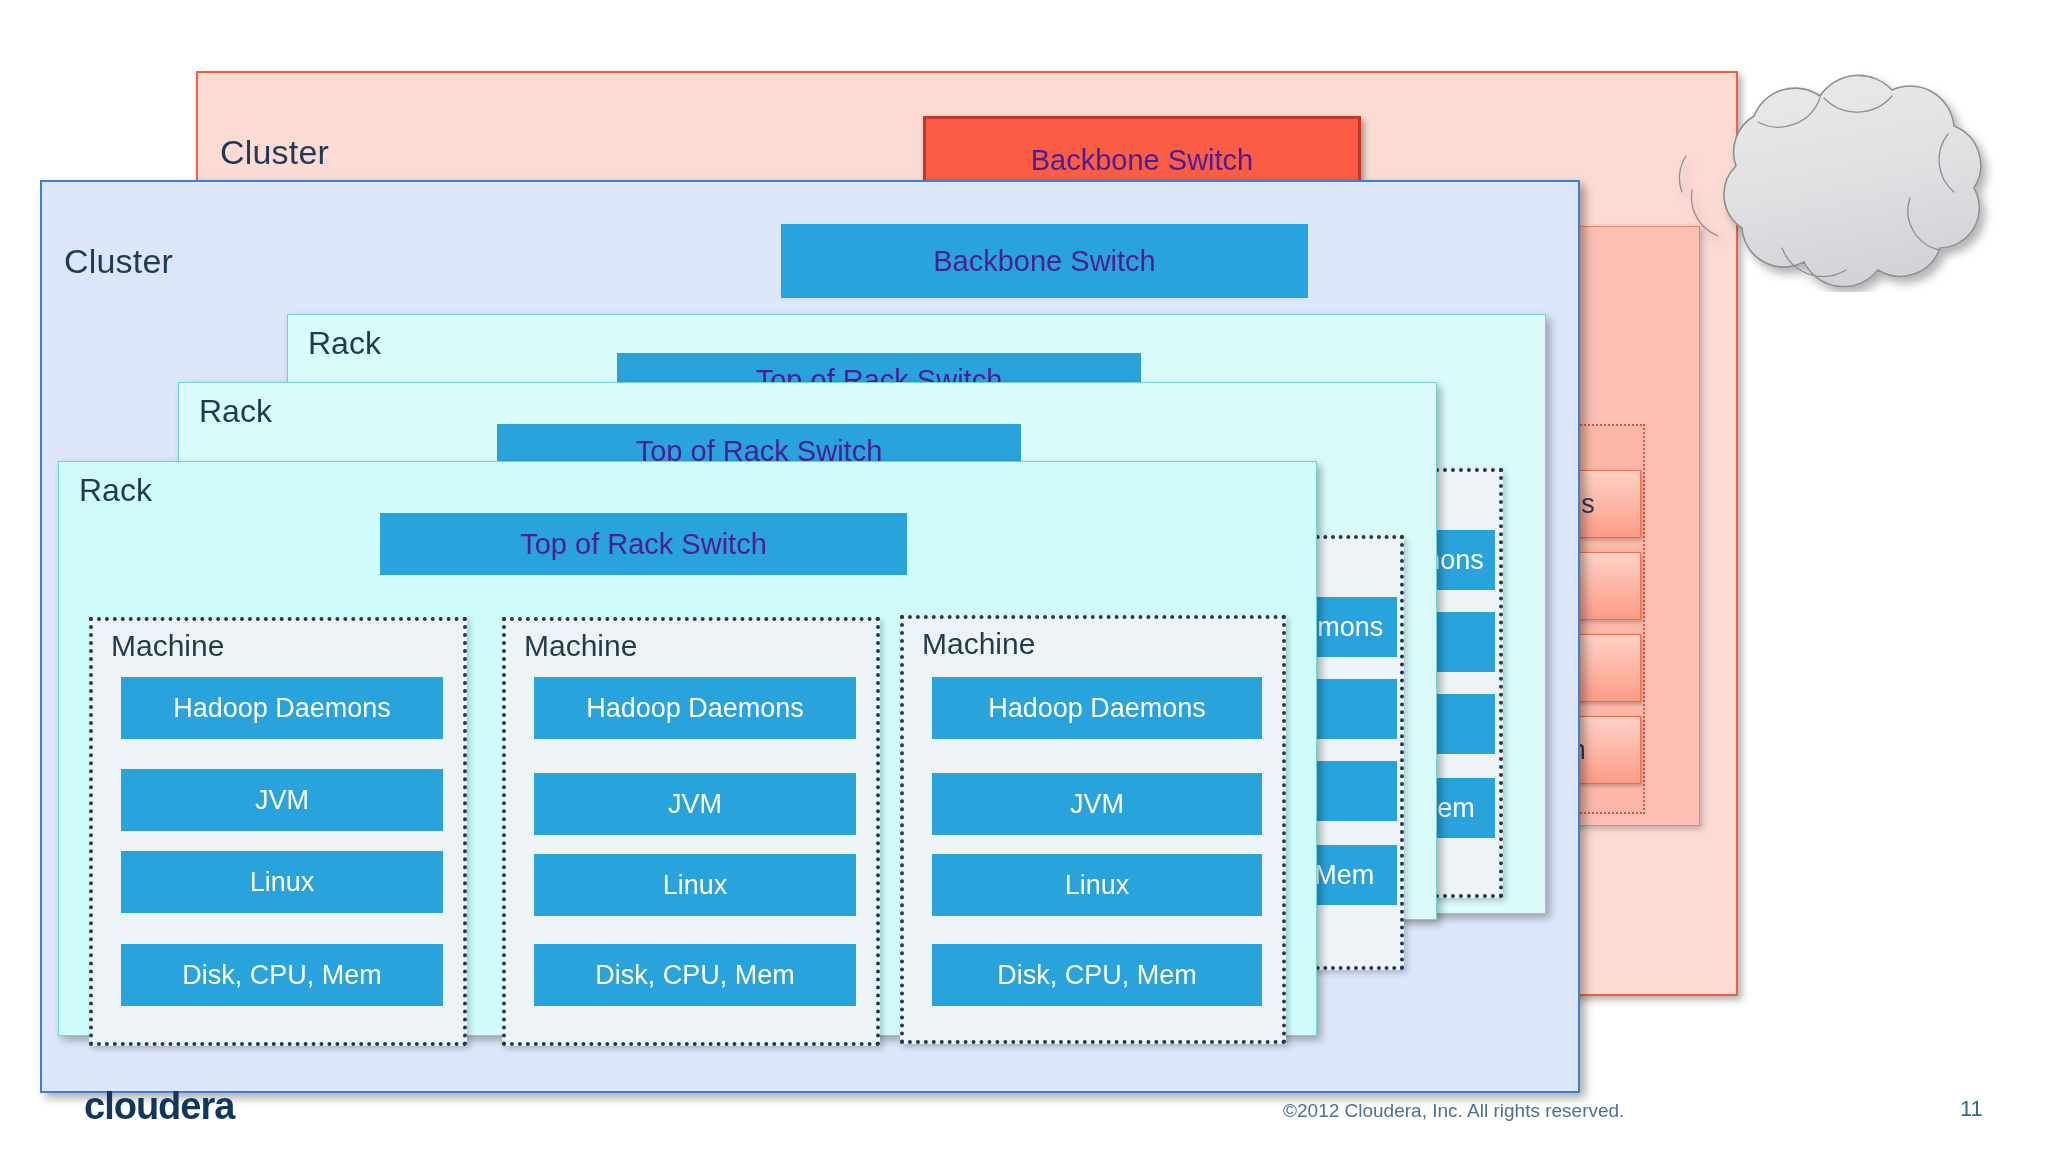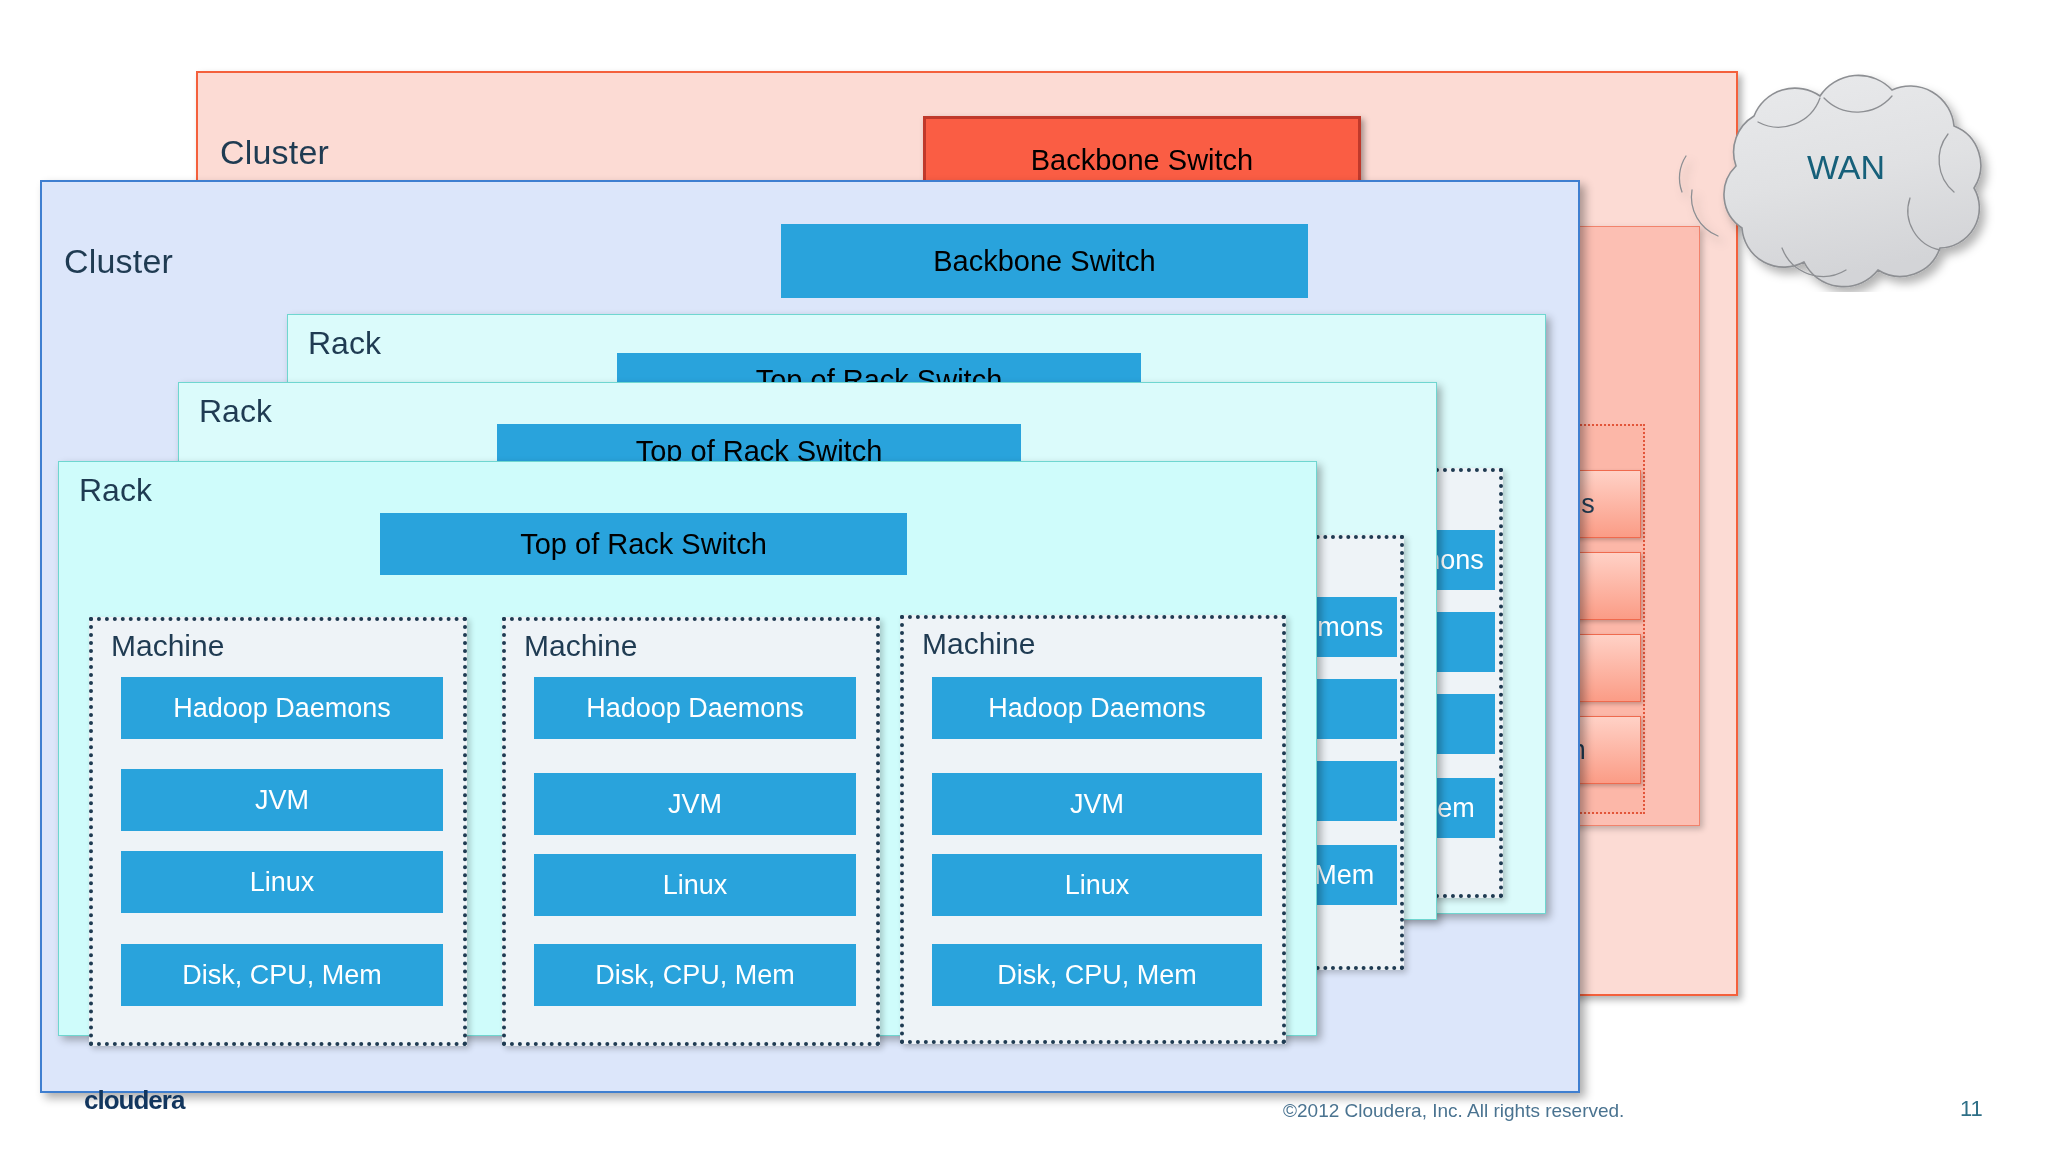--- a/index.html
+++ b/index.html
@@ -38,21 +38,21 @@
   .rack-front{background:#cffcfb;}
   .rack-title{
     position:absolute;left:20px;top:10px;
     font-size:32px;color:#1f3b52;white-space:nowrap;
   }
 
   
   .switch{
     box-sizing:border-box;
     background:#29a3dc;
-    color:#000000;
+    color:#4c1d95;
     display:flex;align-items:center;justify-content:center;
     font-size:29px;white-space:nowrap;overflow:hidden;
   }
   .switch-red{
     background:#fa5d44;
     border:3px solid #c0392b;
     box-shadow:3px 3px 6px rgba(0,0,0,.35);
   }
 
   
@@ -92,21 +92,21 @@
   
   .cloud-wrap{position:absolute;}
   .cloud-label{
     position:absolute;left:0;right:0;top:50%;transform:translateY(-50%);
     text-align:center;font-size:34px;color:#16607a;pointer-events:none;
   }
 
   
   .logo{
     position:absolute;left:84px;top:1085px;
-    font-size:26px;font-weight:bold;color:#12365e;
+    font-size:38px;font-weight:bold;color:#12365e;
     letter-spacing:-1px;
   }
   .copyright{
     position:absolute;left:1283px;top:1100px;
     font-size:19px;color:#4a7390;white-space:nowrap;
   }
   .pagenum{
     position:absolute;left:1960px;top:1096px;
     font-size:22px;color:#2e6f87;text-align:right;
   }
@@ -159,21 +159,20 @@
                  a42,42 0 0 1 18,-50 z"></path>
         <path fill="none" stroke="#8d8f93" stroke-width="1.3" stroke-linecap="round" d="M96,80 a44,44 0 0 0 62,-24"></path>
         <path fill="none" stroke="#8d8f93" stroke-width="1.3" stroke-linecap="round" d="M162,56 a46,46 0 0 0 68,-2"></path>
         <path fill="none" stroke="#8d8f93" stroke-width="1.3" stroke-linecap="round" d="M286,92 a42,42 0 0 0 6,58"></path>
         <path fill="none" stroke="#8d8f93" stroke-width="1.3" stroke-linecap="round" d="M248,156 a40,40 0 0 0 30,52"></path>
         <path fill="none" stroke="#8d8f93" stroke-width="1.3" stroke-linecap="round" d="M120,206 a44,44 0 0 0 64,22"></path>
         <path fill="none" stroke="#8d8f93" stroke-width="1.3" stroke-linecap="round" d="M30,148 a42,42 0 0 0 26,46"></path>
         <path fill="none" stroke="#8d8f93" stroke-width="1.3" stroke-linecap="round" d="M24,114 a40,40 0 0 0 -4,36"></path>
       </g>
     </svg>
-    <div class="cloud-label">WAN</div>
   </div>
 
   <div class="abs cluster cluster-blue" style="left:40px;top:180px;width:1540px;height:913px;">
     <div class="cluster-title">Cluster</div>
   </div>
 
   <div class="abs switch" style="left:781px;top:224px;width:527px;height:74px;">Backbone Switch</div>
 
   <div class="abs rack" style="left:287px;top:314px;width:1259px;height:600px;">
     <div class="rack-title">Rack</div>

